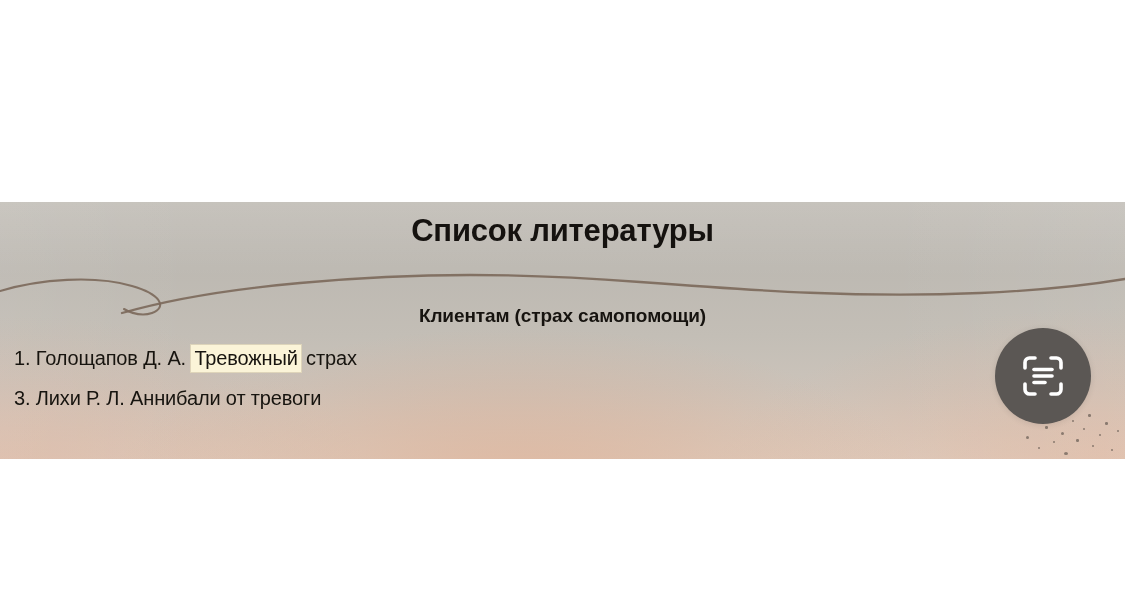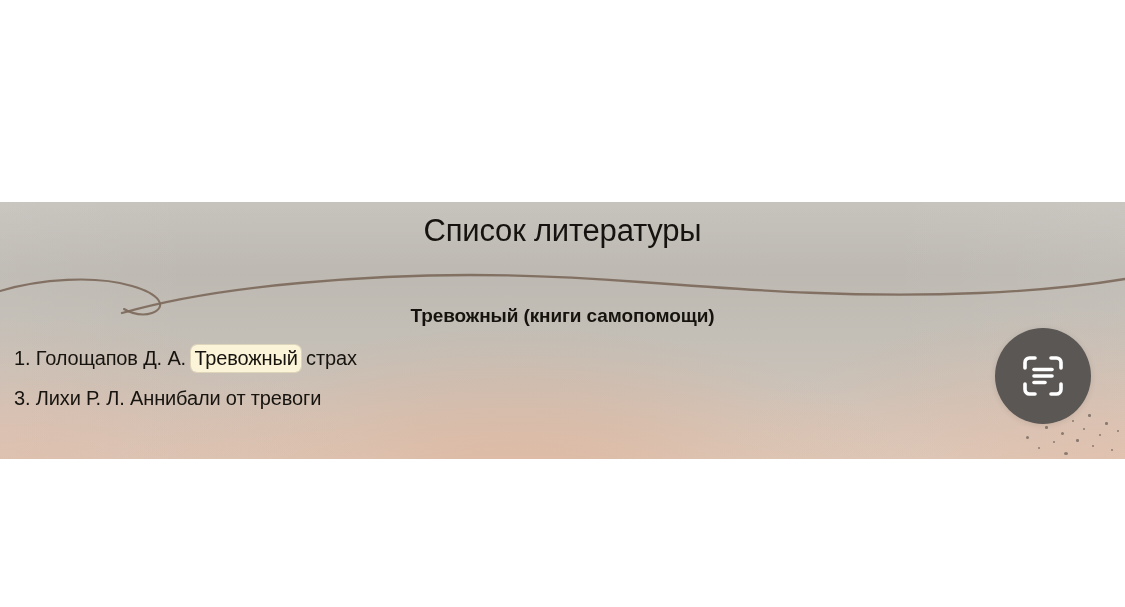--- a/index.html
+++ b/index.html
@@ -57,21 +57,21 @@
   }
 
   
   .slide-title {
     position: absolute;
     left: 0;
     top: 10px;
     width: 1125px;
     text-align: center;
     font-size: 31px;
-    font-weight: 400;
+    font-weight: 700;
     color: #15120f;
     letter-spacing: -0.2px;
     line-height: 38px;
     white-space: nowrap;
   }
 
   .slide-subtitle {
     position: absolute;
     left: 0;
     top: 101px;
@@ -100,21 +100,21 @@
     white-space: nowrap;
     letter-spacing: -0.15px;
   }
 
   .ref-num {
     font-weight: 400;
   }
 
   .hl {
     background: #fbf4d8;
-    border-radius: 6px;
+    border-radius: 0;
     padding: 2px 3px 3px 3px;
     box-decoration-break: clone;
     -webkit-box-decoration-break: clone;
     box-shadow: 0 0 0 1px rgba(240,230,190,0.55);
   }
 
   
   .scan-fab {
     position: absolute;
     left: 995px;
@@ -159,21 +159,21 @@
 
     <div class="slide-sheen"></div>
 
     <svg class="wave-svg" viewBox="0 0 1125 80" preserveAspectRatio="none">
       <path d="M0,34 C40,22 95,18 132,29 C160,37 168,50 152,56 C138,61 124,52 124,52" fill="none" stroke="#7d6a5c" stroke-width="2.1" stroke-linecap="round" opacity="0.92"></path>
       <path d="M122,56 C150,48 210,34 300,26 C420,15 520,16 640,25 C760,34 860,41 980,36 C1050,33 1095,27 1125,22" fill="none" stroke="#7d6a5c" stroke-width="2.3" stroke-linecap="round" opacity="0.92"></path>
     </svg>
 
     <div class="slide-title">Список литературы</div>
 
-    <div class="slide-subtitle">Тревожный (книги самопомощи)</div>
+    <div class="slide-subtitle">Клиентам (страх самопомощи)</div>
 
     <div class="ref-list">
 
       <div class="ref-item">
         <span class="ref-num">1.</span><span> Голощапов Д. А. </span><span class="hl">Тревожный</span><span> страх</span>
       </div>
 
 
       <div class="ref-item">
         <span class="ref-num">3.</span><span> Лихи Р. Л. Аннибали от тревоги</span>

